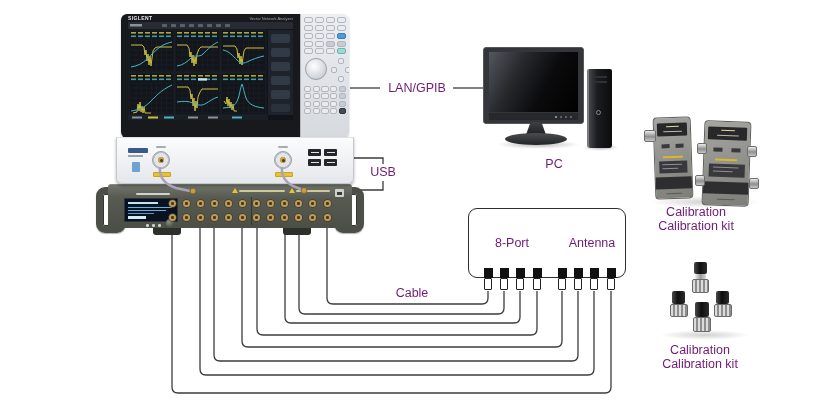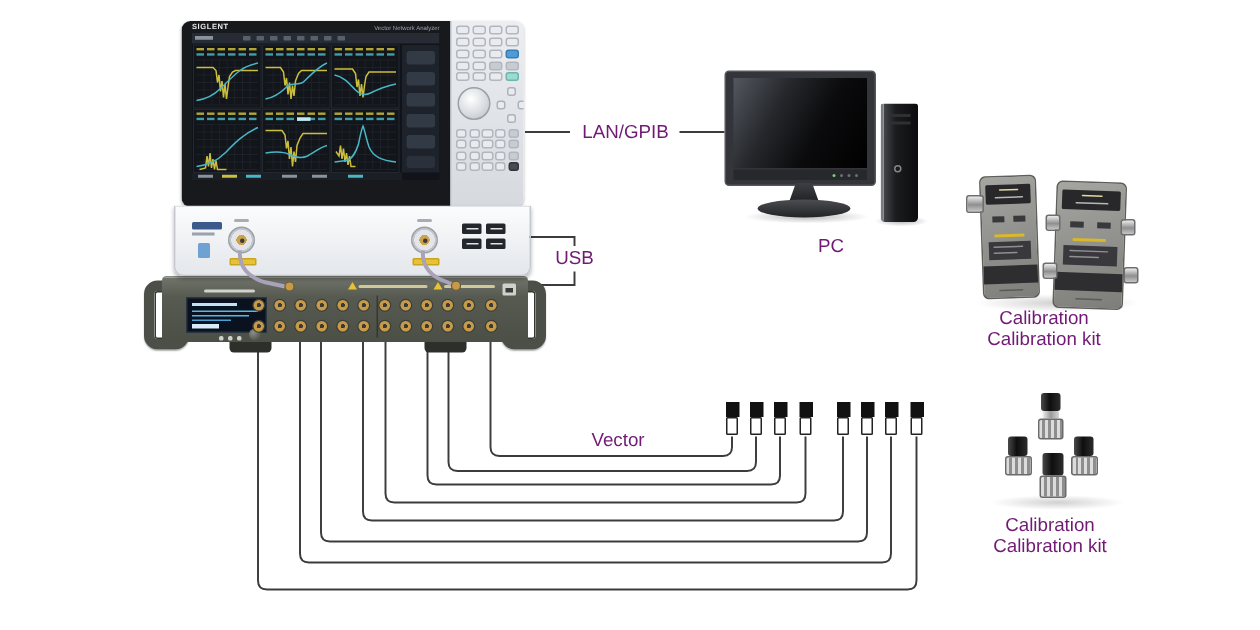--- a/index.html
+++ b/index.html
@@ -507,20 +507,24 @@
   </div>
   <div id="pc-stand" class="abs"></div>
   <div id="pc-base" class="abs"></div>
   <div id="tower-shadow" class="abs"></div>
   <div id="pc-tower" class="abs">
     <div class="tower-slot" style="top:7px;"></div>
     <div class="tower-slot" style="top:12px;"></div>
     <div id="tower-btn"></div>
   </div>
 
+  <div id="antenna-box" class="abs">
+    <span class="lbl" style="left:18px;top:27px;width:50px;">8-Port</span>
+    <span class="lbl" style="left:95px;top:27px;width:56px;">Antenna</span>
+  </div>
 
   <div id="ecal-shadow" class="abs"></div>
   <div class="ecal" style="left:654px;top:117px;width:38px;height:82px;transform:rotate(-2deg);">
     <div class="band" style="top:5px;height:13px;">
       <div class="tinydash" style="left:9px;top:3px;width:13px;background:#e0d9a0;"></div>
       <div class="tinydash" style="left:6px;top:7.5px;width:19px;background:#b8b8b8;"></div>
     </div>
     <div class="tblock" style="left:7px;top:26px;width:8px;height:4px;"></div>
     <div class="tblock" style="left:21px;top:26px;width:8px;height:4px;"></div>
     <div class="caution" style="left:8px;top:38px;width:20px;"></div>
@@ -566,21 +570,21 @@
     <div class="cap" style="width:13px;height:13px;"></div>
     <div class="body" style="width:18px;height:13px;"></div>
   </div>
   <div class="mc" style="left:692px;top:302px;width:19px;">
     <div class="cap" style="width:14px;height:15px;"></div>
     <div class="body" style="width:18px;height:15px;"></div>
   </div>
 
   <div class="lbl" style="left:385px;top:81px;width:64px;">LAN/GPIB</div>
   <div class="lbl" style="left:367px;top:165px;width:32px;">USB</div>
-  <div class="lbl" style="left:390px;top:286px;width:44px;">Vector</div>
+  <div class="lbl" style="left:390px;top:286px;width:44px;">Cable</div>
   <div class="lbl" style="left:534px;top:157px;width:40px;">PC</div>
   <div class="lbl" style="left:646px;top:205px;width:100px;">
     <div>Calibration</div>
     <div>Calibration kit</div>
   </div>
   <div class="lbl" style="left:650px;top:343px;width:100px;">
     <div>Calibration</div>
     <div>Calibration kit</div>
   </div>
 

